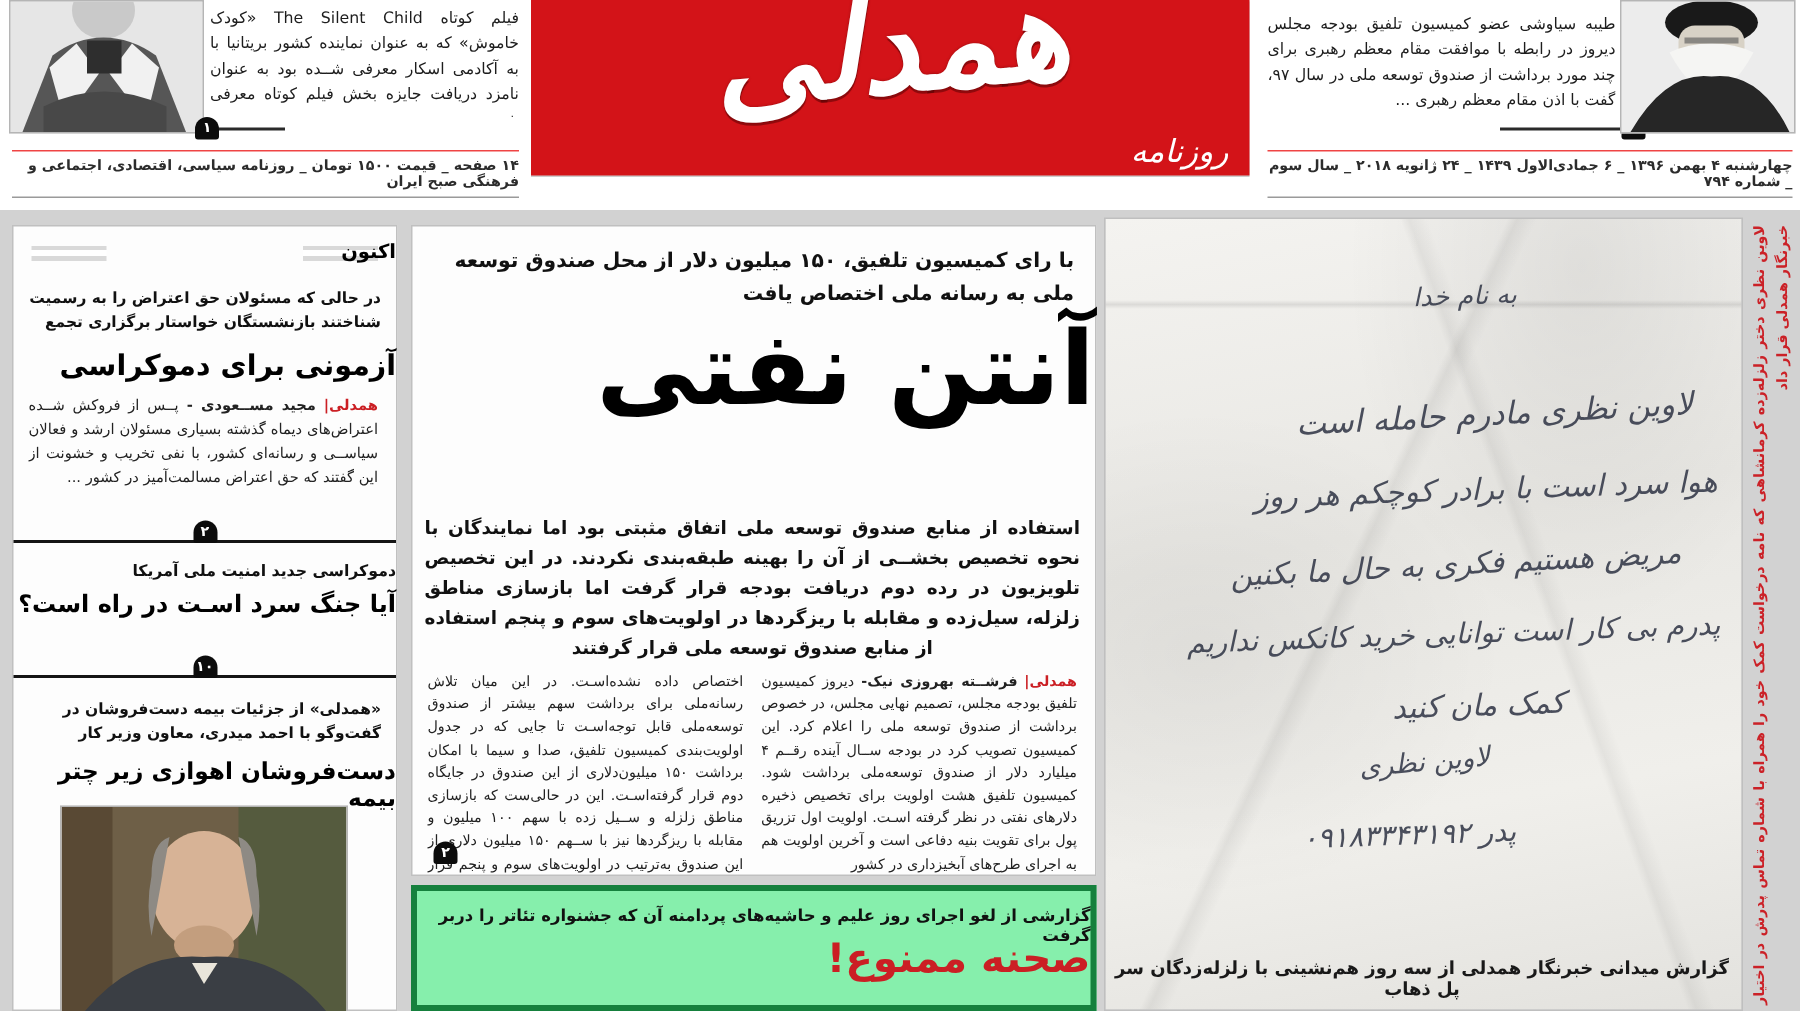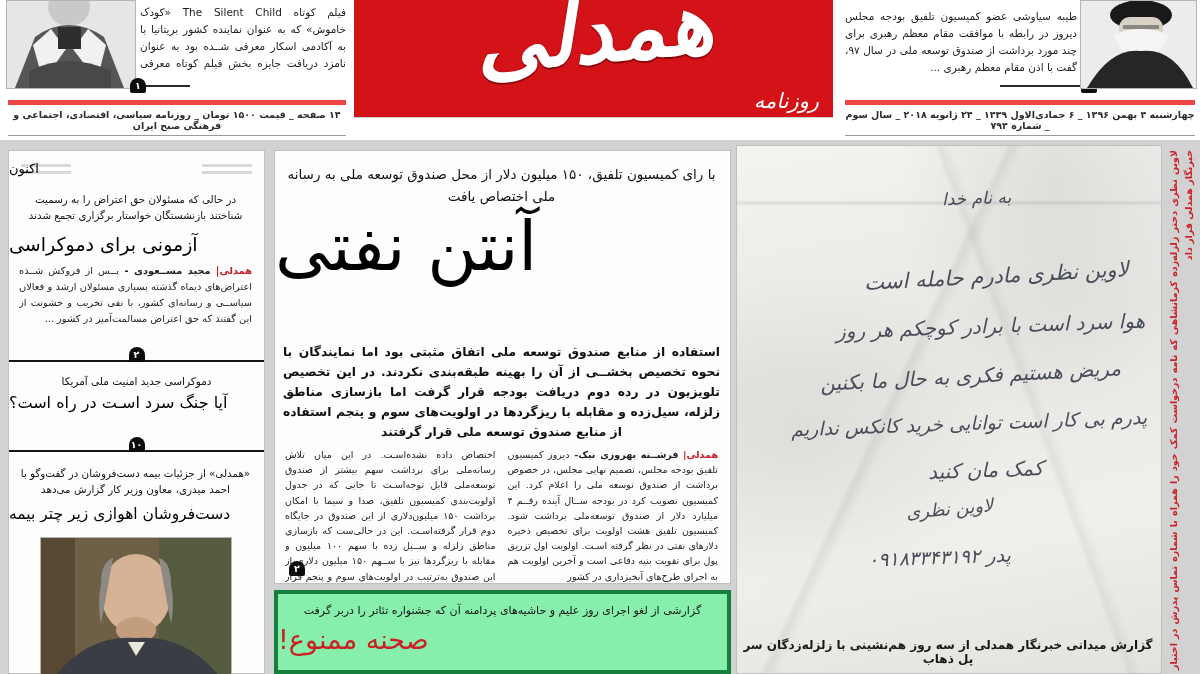--- a/index.html
+++ b/index.html
@@ -3,39 +3,39 @@
 <meta charset="utf-8">
 <style>
   *{margin:0;padding:0;box-sizing:border-box}
   html,body{width:1200px;height:674px;overflow:hidden;background:#fff;
     font-family:"DejaVu Sans",sans-serif;}
   #page{position:relative;width:1200px;height:674px;background:#ffffff;overflow:hidden;direction:rtl}
   .abs{position:absolute}
   
   #content-bg{position:absolute;left:0;top:140px;width:1200px;height:534px;background:#d2d2d2}
   .hstory{font-size:10.5px;line-height:1.62;color:#1d1d1d;text-align:justify;direction:rtl}
-  .rule-line{border-top:5px solid #ef4444;border-bottom:1px solid #9a9a9a;
-    font-size:9.5px;font-weight:bold;color:#2c2c2c;text-align:center;padding:4px 0;direction:rtl}
+  .rule-line{border-top:1px solid #ef4444;border-bottom:1px solid #9a9a9a;
+    font-size:9.5px;font-weight:bold;color:#2c2c2c;text-align:right;padding:4px 0;direction:rtl}
   .badge{display:inline-block;min-width:16px;height:15px;background:#0c0c0c;color:#fff;
     font-size:9.5px;font-weight:bold;text-align:center;line-height:15px;
     border-radius:8px 8px 2px 2px;padding:0 2px}
   .badgeline{display:flex;align-items:center}
   .badgeline .line{flex:1;height:2px;background:#2a2a2a}
   #masthead{left:354px;top:0;width:479px;height:117px;background:#d31318;overflow:hidden;
     box-shadow:0 1px 0 rgba(0,0,0,.2)}
   #masthead-title{position:absolute;left:30px;top:-18px;width:420px;text-align:center;
     font-size:86px;font-weight:bold;font-style:italic;color:#fff;transform:rotate(-5deg);
     text-shadow:0 2px 0 rgba(70,0,0,.45), 0 0 2px rgba(70,0,0,.4)}
   #masthead-sub{position:absolute;right:14px;bottom:4px;font-size:21px;font-style:italic;
     color:#fff;letter-spacing:1px}
   .photo-frame{border:1px solid #b5b5b5;background:#e8e8e8;overflow:hidden}
   
   .panel{position:absolute;background:#fdfdfd;border:1px solid #c0c0c0}
-  .kicker{font-weight:normal;text-align:center;color:#111;direction:rtl}
-  .headline{font-weight:normal;text-align:left;color:#000;direction:rtl}
+  .kicker{font-weight:bold;color:#111;direction:rtl}
+  .headline{font-weight:bold;text-align:right;color:#000;direction:rtl}
   .bodytext{font-size:9.8px;line-height:1.62;text-align:justify;color:#222;direction:rtl;overflow:hidden}
   .red{color:#cb1f24;font-weight:bold}
   .sep{display:flex;flex-direction:column;align-items:center}
   .sep .badge{margin-bottom:-2px;z-index:2}
   .sep .line{width:100%;height:2px;background:#151515}
   .skel{position:absolute;width:50px;height:10px;top:13px;
     background:repeating-linear-gradient(#d9d9d9 0 3px,#fff 3px 7px)}
   
   #m-headline{font-size:68px;letter-spacing:-1px}
   #m-lead{font-size:12.3px;font-weight:bold;line-height:1.62;text-align:justify;

